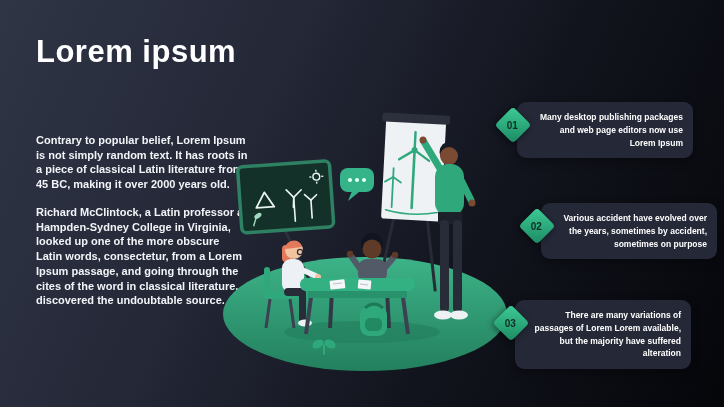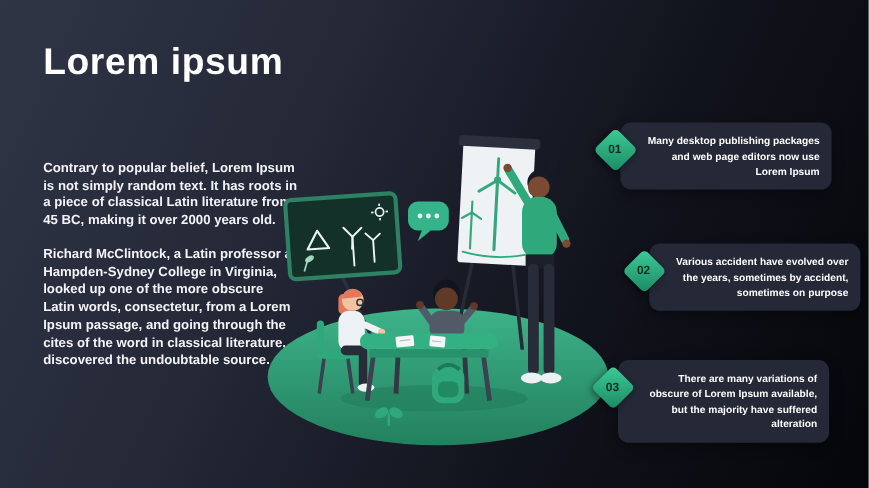--- a/index.html
+++ b/index.html
@@ -221,18 +221,18 @@
       <div class="card">
         <span>Various accident have evolved over the years, sometimes by accident, sometimes on purpose</span>
       </div>
     </div>
 
     <div class="point point-3">
       <div class="diamond">
         <span>03</span>
       </div>
       <div class="card">
-        <span>There are many variations  of obscure of Lorem Ipsum available, but the majority have suffered alteration</span>
+        <span>There are many variations  of passages of Lorem Lorem available, but the majority have suffered alteration</span>
       </div>
     </div>
 
   </div>
 </div>
 
 </body></html>

